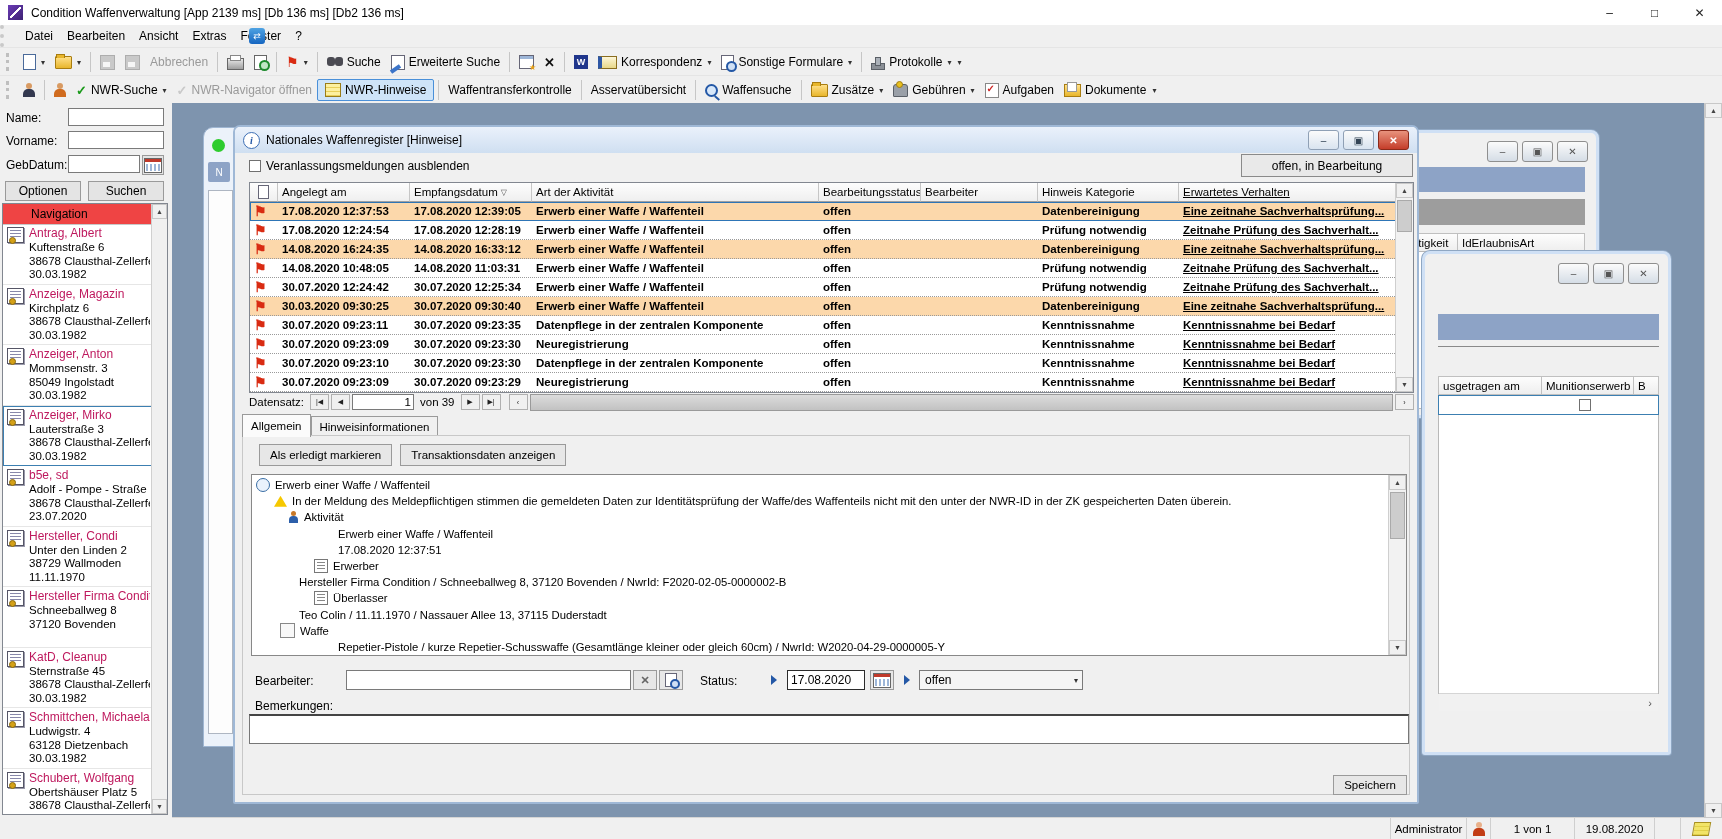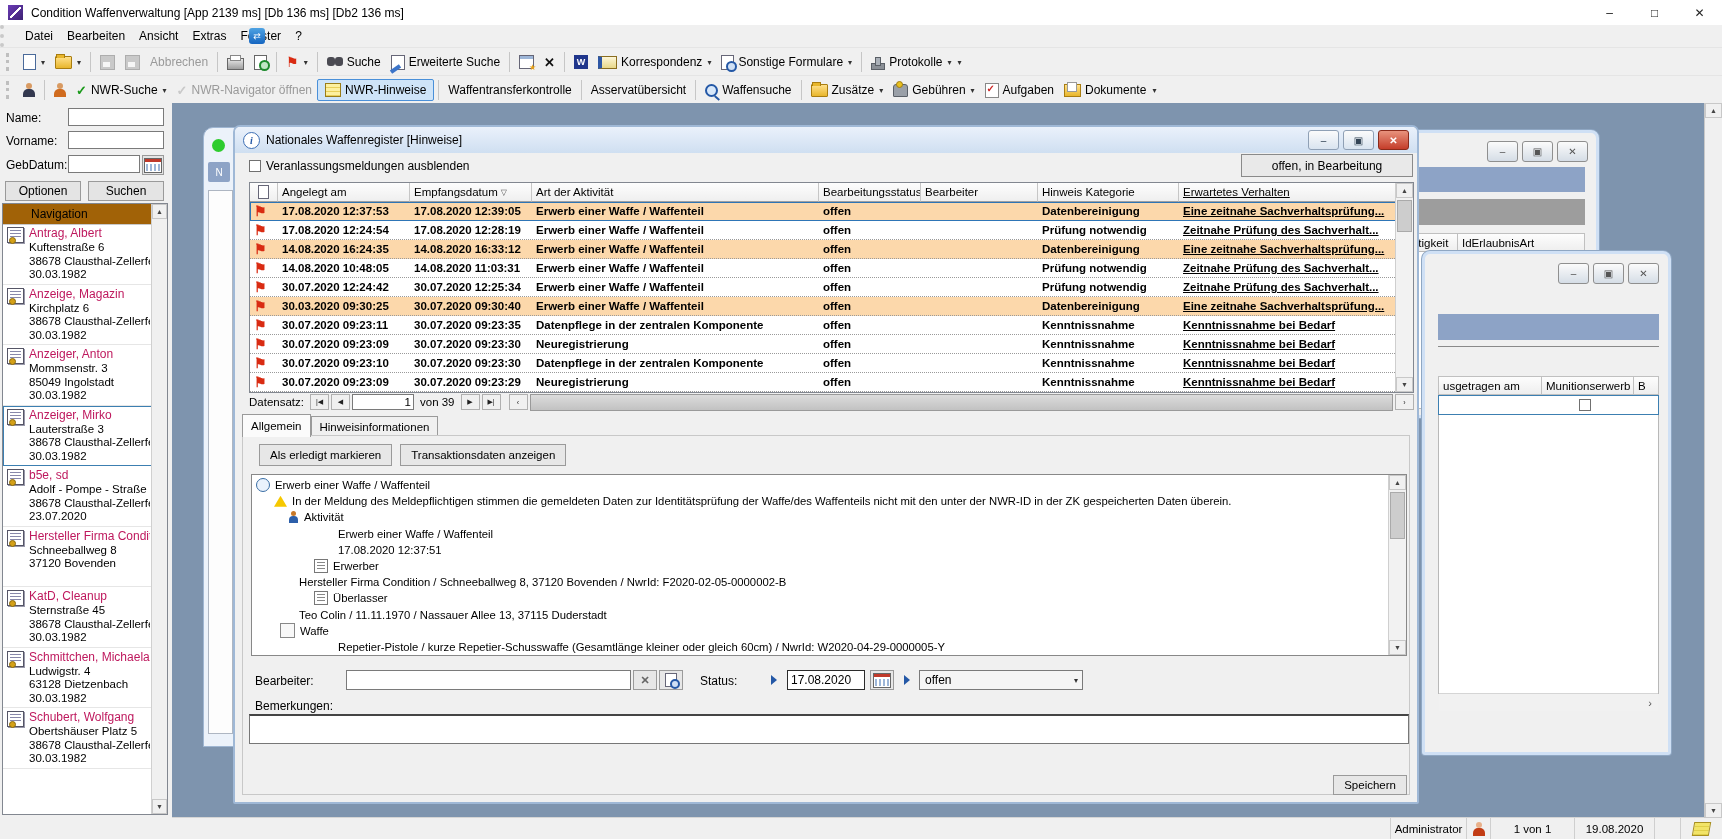--- a/index.html
+++ b/index.html
@@ -72,21 +72,21 @@
   .ic-docs::after{content:"";position:absolute;left:2px;top:-3px;width:8px;height:8px;background:#fff;border:1px solid #999;}
   
   .sidebar{position:absolute;left:0;top:103px;width:172px;bottom:21px;background:#f0f0f0;z-index:5;}
   .fld{position:absolute;left:6px;font-size:12px;}
   .tbox{position:absolute;height:18px;border:1px solid #7a7a7a;background:#fff;font:12px "Liberation Sans",sans-serif;padding:0 3px;box-sizing:border-box;}
   .ic-cal{width:16px;height:13px;background:#fff;border:1px solid #666;position:relative;display:inline-block;}
   .ic-cal::before{content:"";position:absolute;left:0;top:0;right:0;height:3px;background:#c0392b;}
   .ic-cal::after{content:"";position:absolute;left:1px;top:5px;right:1px;bottom:1px;background:repeating-linear-gradient(90deg,#9db6d8 0 2px,#fff 2px 4px);}
   .sbtn{position:absolute;height:20px;background:#e4e4e4;border:1px solid #9a9a9a;font:12px "Liberation Sans",sans-serif;display:flex;align-items:center;justify-content:center;box-sizing:border-box;}
   .navlist{position:absolute;left:2px;top:100px;width:166px;bottom:3px;background:#fff;border:1px solid #828790;box-sizing:border-box;overflow:hidden;}
-  .nav-head{height:20px;background:#a16207;border-bottom:1px solid #c8c8c8;display:flex;align-items:center;padding-left:28px;font-size:12px;}
+  .nav-head{height:20px;background:#ef4444;border-bottom:1px solid #c8c8c8;display:flex;align-items:center;padding-left:28px;font-size:12px;}
   .nav-scroll{position:absolute;right:0;top:0;width:15px;bottom:0;background:#f0f0f0;border-left:1px solid #d0d0d0;}
   .sb-arrow{height:15px;display:flex;align-items:center;justify-content:center;font-size:7px;color:#444;background:#f0f0f0;border:1px solid #c8c8c8;box-sizing:border-box;}
   .sb-bot{position:absolute;bottom:0;left:0;right:0;}
   .nav-items{position:absolute;left:0;top:20px;right:15px;bottom:0;overflow:hidden;}
   .nav-item{position:relative;padding:2px 2px 2px 26px;border-bottom:1px solid #e6e6e6;}
   .nav-item.sel{outline:1px solid #3c7fb1;outline-offset:-1px;}
   .nav-name{color:#be185d;font-size:12px;height:15px;white-space:nowrap;overflow:hidden;}
   .nav-line{font-size:11.5px;height:13.5px;white-space:nowrap;overflow:hidden;}
   .cert-icon{position:absolute;left:4px;top:3px;width:15px;height:14px;background:#fff;border:1px solid #556;box-shadow:1px 1px 0 #99a;}
   .cert-icon::before{content:"";position:absolute;left:2px;top:2px;right:2px;height:8px;background:repeating-linear-gradient(#88a 0 1px,#fff 1px 3px);}
@@ -377,20 +377,27 @@
           </div>
 
           <div class="nav-item">
             <span class="cert-icon"></span>
             <div class="nav-name">b5e, sd</div>
             <div class="nav-line">Adolf - Pompe - Straße 7</div>
             <div class="nav-line">38678 Clausthal-Zellerfeld</div>
             <div class="nav-line">23.07.2020</div>
           </div>
 
+          <div class="nav-item">
+            <span class="cert-icon"></span>
+            <div class="nav-name">Hersteller, Condi</div>
+            <div class="nav-line">Unter den Linden 2</div>
+            <div class="nav-line">38729 Wallmoden</div>
+            <div class="nav-line">11.11.1970</div>
+          </div>
 
           <div class="nav-item">
             <span class="cert-icon"></span>
             <div class="nav-name">Hersteller Firma Condition</div>
             <div class="nav-line">Schneeballweg 8</div>
             <div class="nav-line">37120 Bovenden</div>
             <div class="nav-line"></div>
           </div>
 
           <div class="nav-item">

